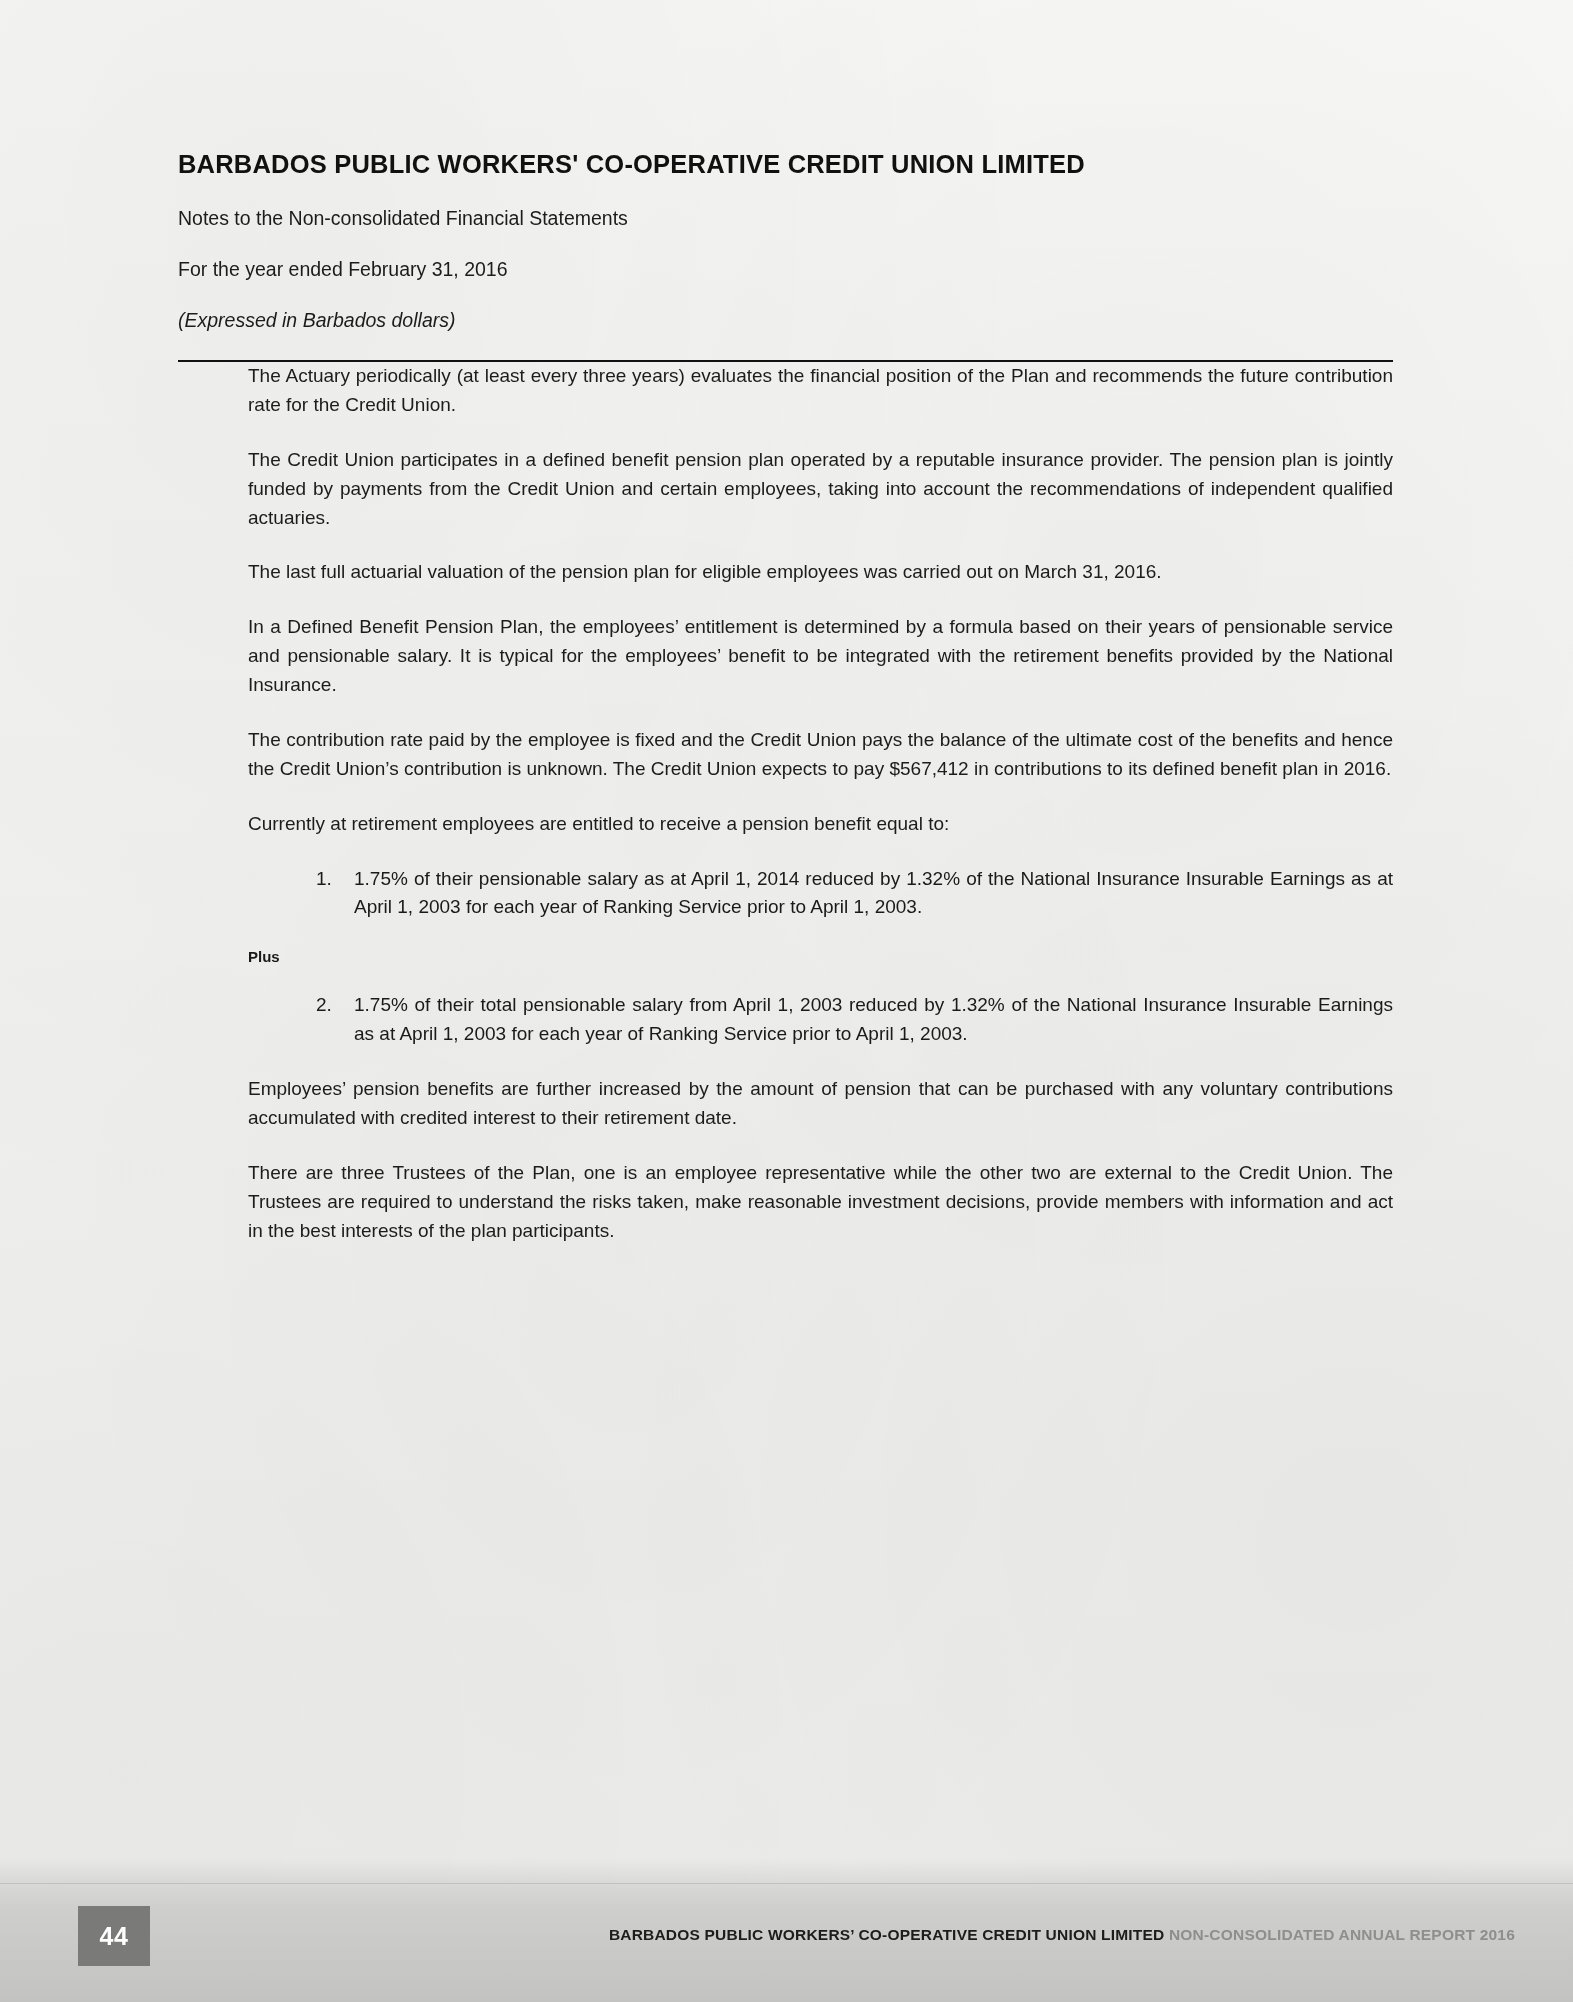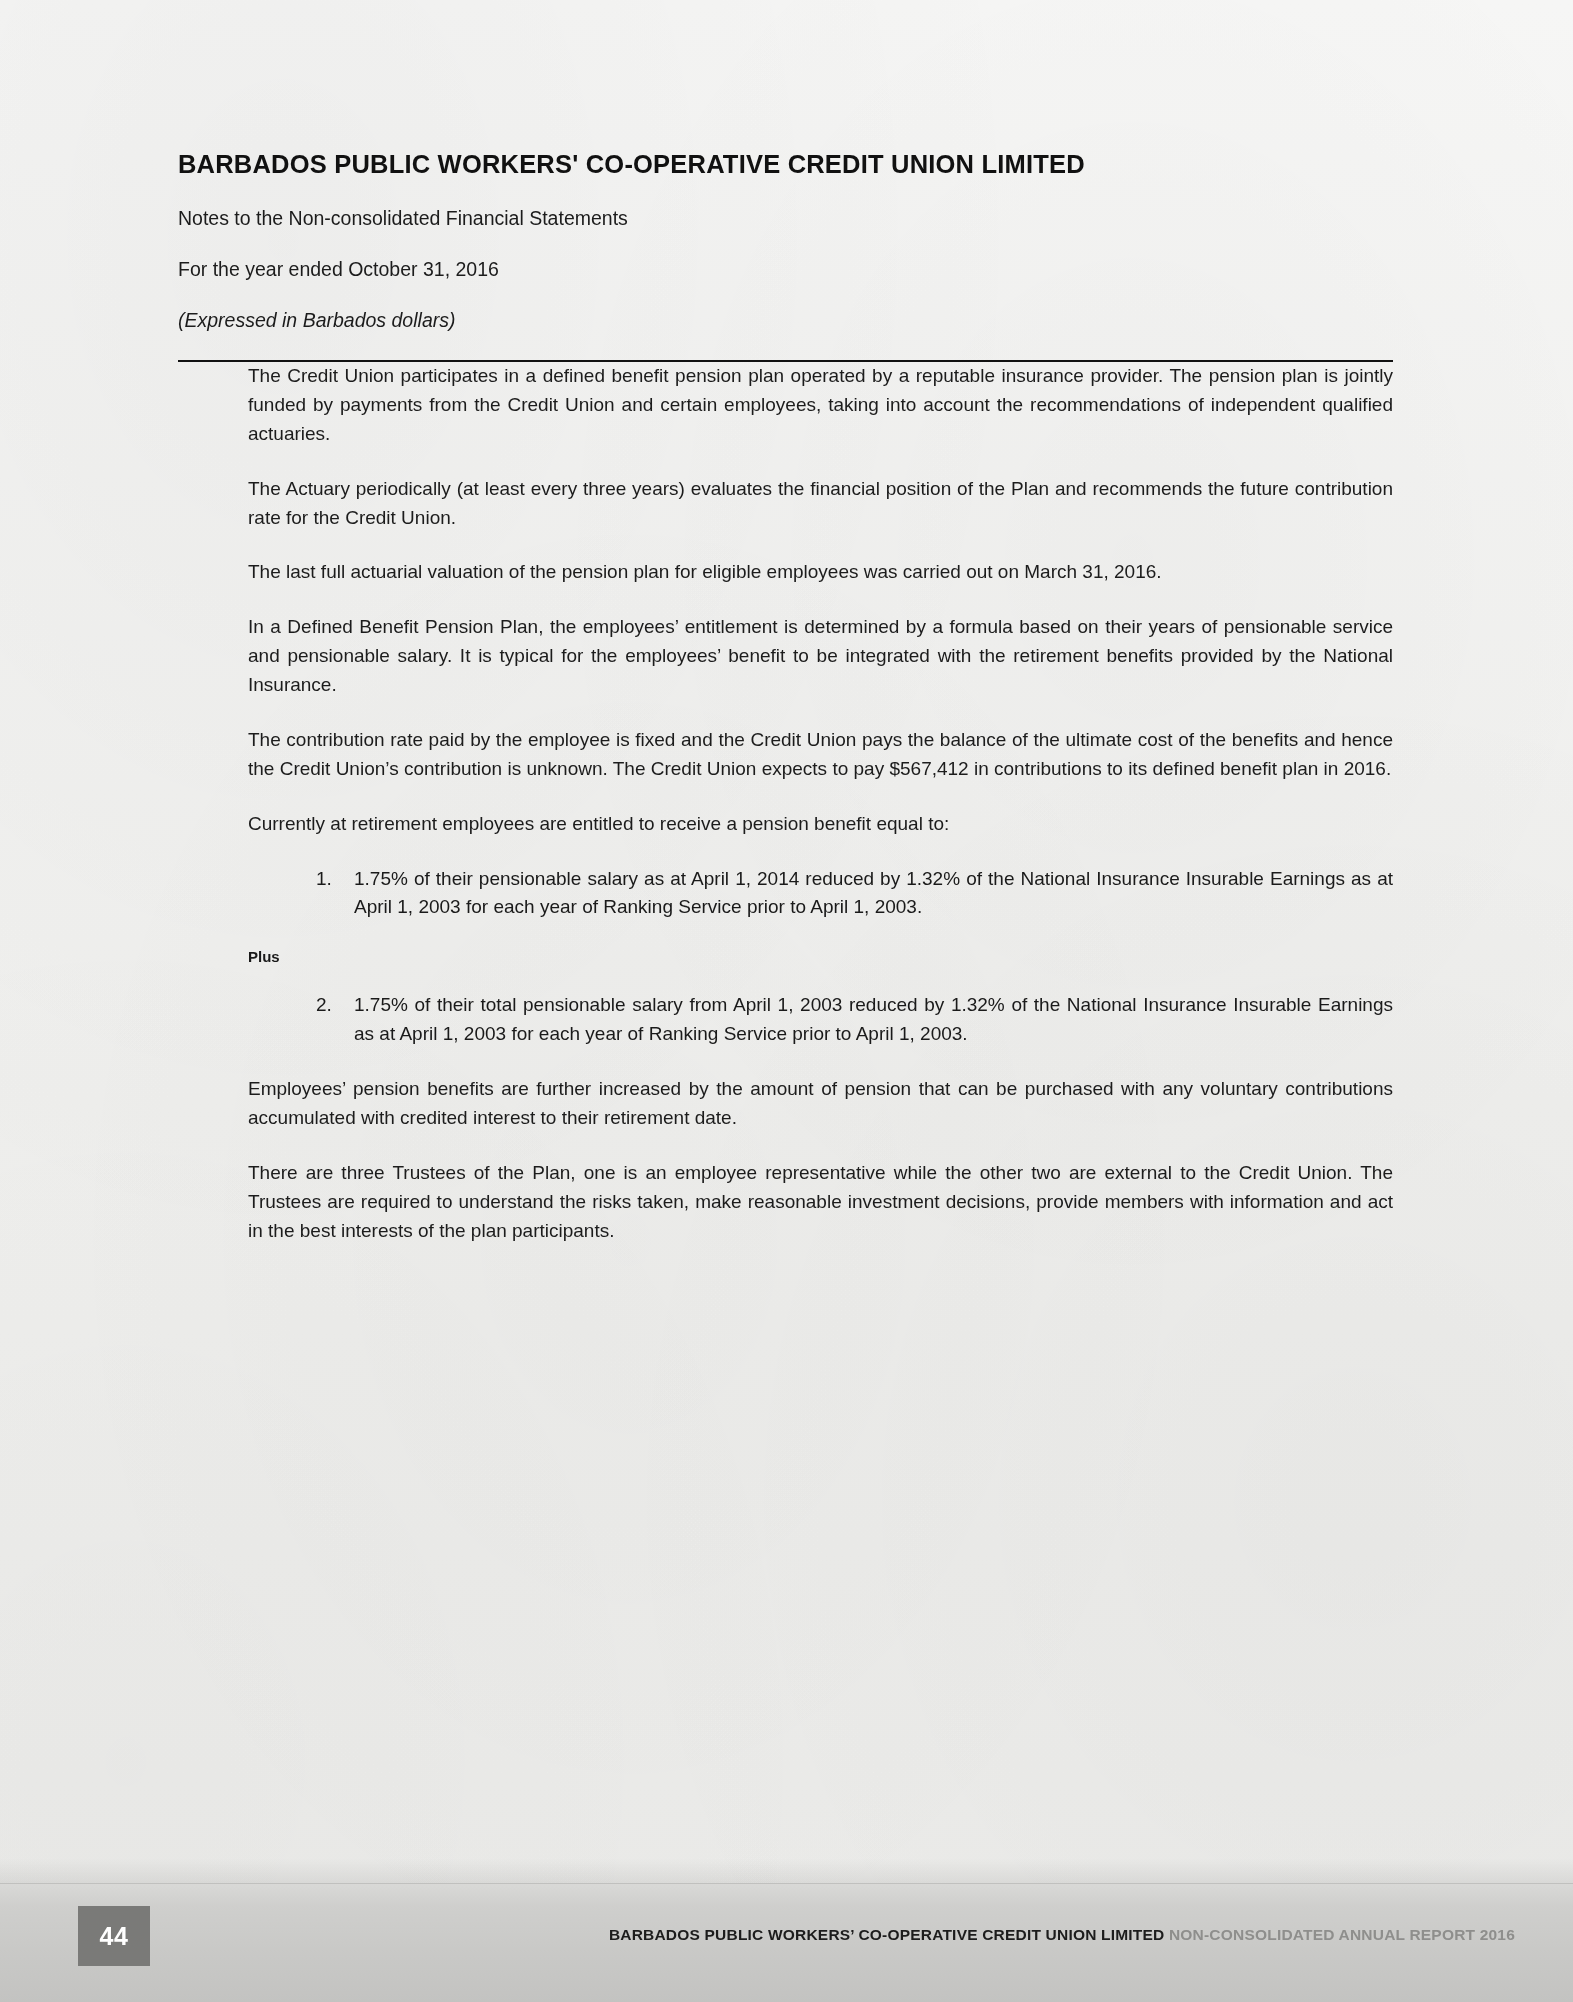--- a/index.html
+++ b/index.html
@@ -168,31 +168,31 @@
 <div class="paper-texture"></div>
 
 <div class="page">
 
   <div class="content">
 
     <h1 class="doc-title">BARBADOS PUBLIC WORKERS' CO-OPERATIVE CREDIT UNION LIMITED</h1>
 
     <p class="sub-line">Notes to the Non-consolidated Financial Statements</p>
 
-    <p class="sub-line">For the year ended October 31, 2016</p>
+    <p class="sub-line">For the year ended February 31, 2016</p>
 
     <p class="sub-line italic">(Expressed in Barbados dollars)</p>
 
     <div class="rule"></div>
 
 
     <div class="body-block">
 
+      <p class="para">The Actuary periodically (at least every three years) evaluates the financial position of the Plan and recommends the future contribution rate for the Credit Union.</p>
       <p class="para">The Credit Union participates in a defined benefit pension plan operated by a reputable insurance provider. The pension plan is jointly funded by payments from the Credit Union and certain employees, taking into account the recommendations of independent qualified actuaries.</p>
-      <p class="para">The Actuary periodically (at least every three years) evaluates the financial position of the Plan and recommends the future contribution rate for the Credit Union.</p>
       <p class="para">The last full actuarial valuation of the pension plan for eligible employees was carried out on March 31, 2016.</p>
       <p class="para">In a Defined Benefit Pension Plan, the employees’ entitlement is determined by a formula based on their years of pensionable service and pensionable salary. It is typical for the employees’ benefit to be integrated with the retirement benefits provided by the National Insurance.</p>
       <p class="para">The contribution rate paid by the employee is fixed and the Credit Union pays the balance of the ultimate cost of the benefits and hence the Credit Union’s contribution is unknown. The Credit Union expects to pay $567,412 in contributions to its defined benefit plan in 2016.</p>
       <p class="para">Currently at retirement employees are entitled to receive a pension benefit equal to:</p>
 
       <ol class="numbered">
         <li>
           <span class="marker">1.</span>
           <span>1.75% of their pensionable salary as at April 1, 2014 reduced by 1.32% of the National Insurance Insurable Earnings as at April 1, 2003 for each year of Ranking Service prior to April 1, 2003.</span>
         </li>

